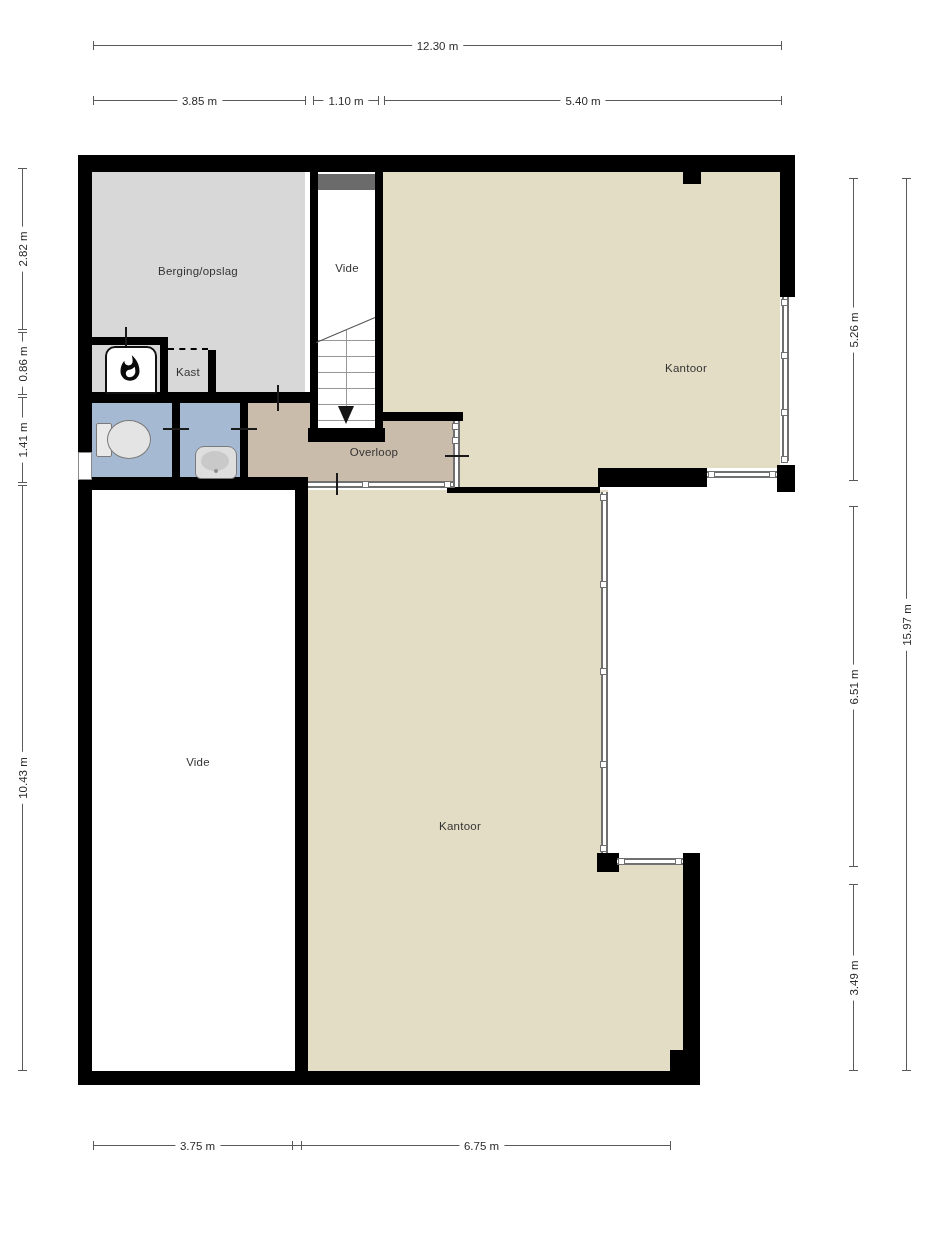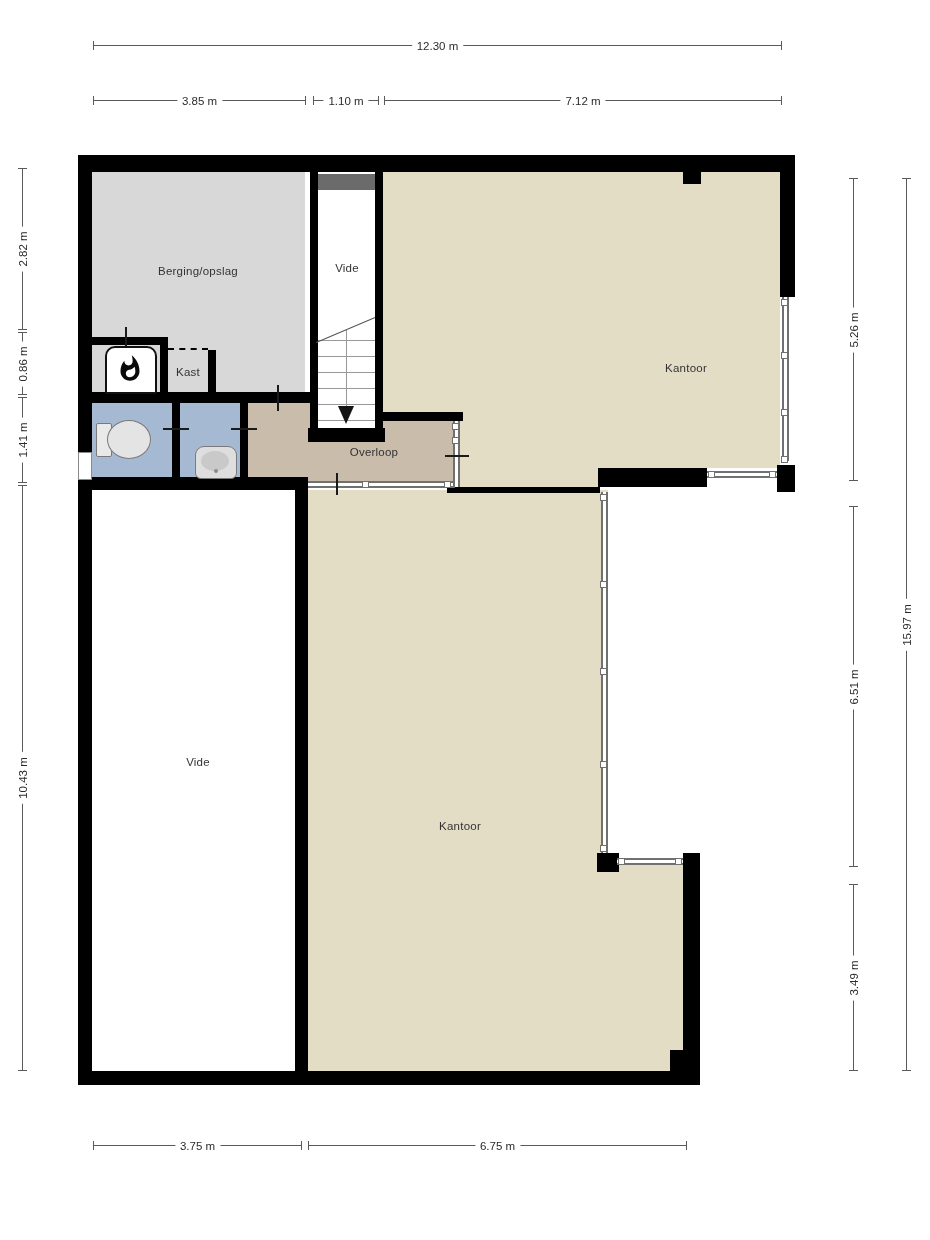--- a/index.html
+++ b/index.html
@@ -149,21 +149,21 @@
   <div class="dim-h" style="left:93px;top:45px;width:689px;">
     <span class="dim-label">12.30 m</span>
   </div>
   <div class="dim-h" style="left:93px;top:100px;width:213px;">
     <span class="dim-label">3.85 m</span>
   </div>
   <div class="dim-h" style="left:313px;top:100px;width:66px;">
     <span class="dim-label">1.10 m</span>
   </div>
   <div class="dim-h" style="left:384px;top:100px;width:398px;">
-    <span class="dim-label">7.12 m</span>
+    <span class="dim-label">5.40 m</span>
   </div>
 
   <div class="dim-v" style="left:22px;top:168px;height:162px;">
     <span class="dim-label">2.82 m</span>
   </div>
   <div class="dim-v" style="left:22px;top:332px;height:63px;">
     <span class="dim-label">0.86 m</span>
   </div>
   <div class="dim-v" style="left:22px;top:397px;height:86px;">
     <span class="dim-label">1.41 m</span>
@@ -182,18 +182,18 @@
     <span class="dim-label">3.49 m</span>
   </div>
 
   <div class="dim-v" style="left:906px;top:178px;height:893px;">
     <span class="dim-label">15.97 m</span>
   </div>
 
   <div class="dim-h" style="left:93px;top:1145px;width:209px;">
     <span class="dim-label">3.75 m</span>
   </div>
-  <div class="dim-h" style="left:308px;top:1145px;width:379px;">
+  <div class="dim-h" style="left:292px;top:1145px;width:379px;">
     <span class="dim-label">6.75 m</span>
   </div>
 
 
 </div>
 
 </body></html>

